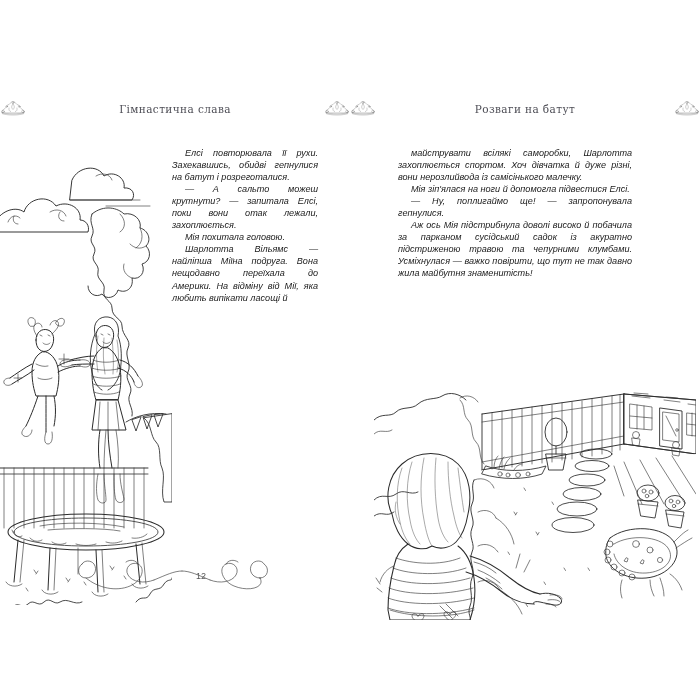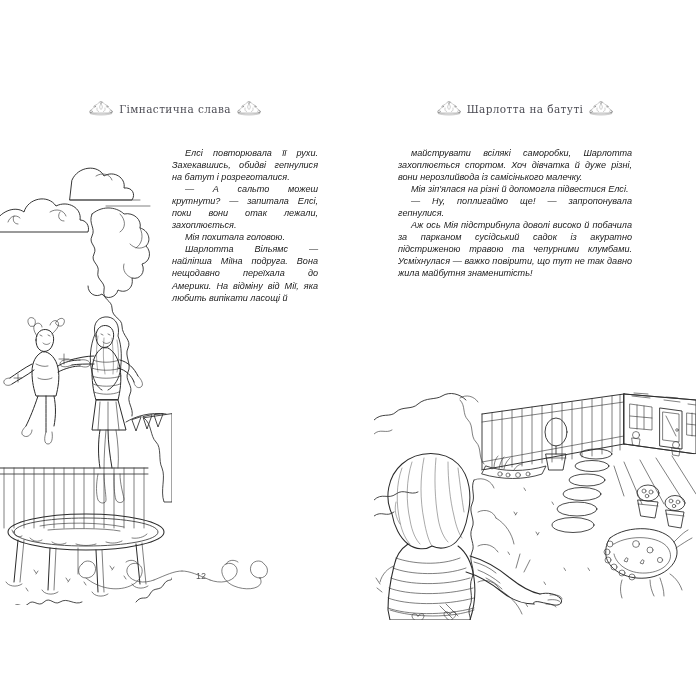--- a/index.html
+++ b/index.html
@@ -14,21 +14,21 @@
   .page{position:absolute;top:0;height:700px;}
   .page-left{left:0;width:350px;}
   .page-right{left:350px;width:350px;}
 
   
   .runhead{
     position:absolute;
     width:100%;
     text-align:center;
     top:101px;
-    display:flex;align-items:center;justify-content:center;
+    display:flex;align-items:center;justify-content:space-between;
     gap:5px;
     color:#5a5a62;
   }
   .runhead .rh-text{
     font-family:"DejaVu Serif", serif;
     font-size:10.5px;
     letter-spacing:.4px;
     white-space:nowrap;
     color:#4d4d55;
   }
@@ -326,41 +326,41 @@
           <circle cx="13.5" cy="11" r="1.7"></circle>
           <circle cx="38.5" cy="11" r="1.7"></circle>
           <circle cx="6" cy="21" r="2.6"></circle>
           <circle cx="46" cy="21" r="2.6"></circle>
           <path d="M4 23 C14 27 38 27 48 23"></path>
           <path d="M4.5 25.3 C14 29 38 29 47.5 25.3"></path>
           <path d="M18 14 C17 18 19 21 21 21"></path>
           <path d="M34 14 C35 18 33 21 31 21"></path>
         </g>
       </svg>
-      <span class="rh-text">Шарлотта на батуті</span>
+      <span class="rh-text">Розваги на батут</span>
       <svg class="tiara" viewBox="0 0 52 30">
         <g class="ink-thin">
           <path d="M4 23 C4 15 10 18 12 12 C14 6 18 9 20 5 C23 0 29 0 32 5 C34 9 38 6 40 12 C42 18 48 15 48 23 Z"></path>
           <path d="M26 6 C23 10 22 13 26 17 C30 13 29 10 26 6 Z"></path>
           <circle cx="26" cy="3.2" r="2"></circle>
           <circle cx="13.5" cy="11" r="1.7"></circle>
           <circle cx="38.5" cy="11" r="1.7"></circle>
           <circle cx="6" cy="21" r="2.6"></circle>
           <circle cx="46" cy="21" r="2.6"></circle>
           <path d="M4 23 C14 27 38 27 48 23"></path>
           <path d="M4.5 25.3 C14 29 38 29 47.5 25.3"></path>
           <path d="M18 14 C17 18 19 21 21 21"></path>
           <path d="M34 14 C35 18 33 21 31 21"></path>
         </g>
       </svg>
     </div>
 
     <div class="col col-right" style="left:48px;">
       <p>майструвати всілякі саморобки, Шарлотта захоплюється спортом. Хоч дівчатка й дуже різні, вони нерозлийвода із самісінького малечку.</p>
-      <p>Мія зіп'ялася на різні й допомогла підвестися Елсі.</p>
+      <p>Мія зіп'ялася на ноги й допомогла підвестися Елсі.</p>
       <p>— Ну, поплигаймо ще! — запропонувала гепнулися.</p>
       <p>Аж ось Мія підстрибнула доволі високо й побачила за парканом сусідський садок із акуратно підстриженою травою та чепурними клумбами. Усміхнулася — важко повірити, що тут не так давно жила майбутня знаменитість!</p>
     </div>
   </div>
 
   <div class="illus illus-right">
     <svg viewBox="0 0 322 228" width="322" height="228">
       <g class="ink">
 
         <path d="M0 28 C8 20 16 26 22 20 C28 14 38 18 44 12 C52 5 62 8 68 4 C76 -1 86 2 92 8" stroke-width=".9"></path>

